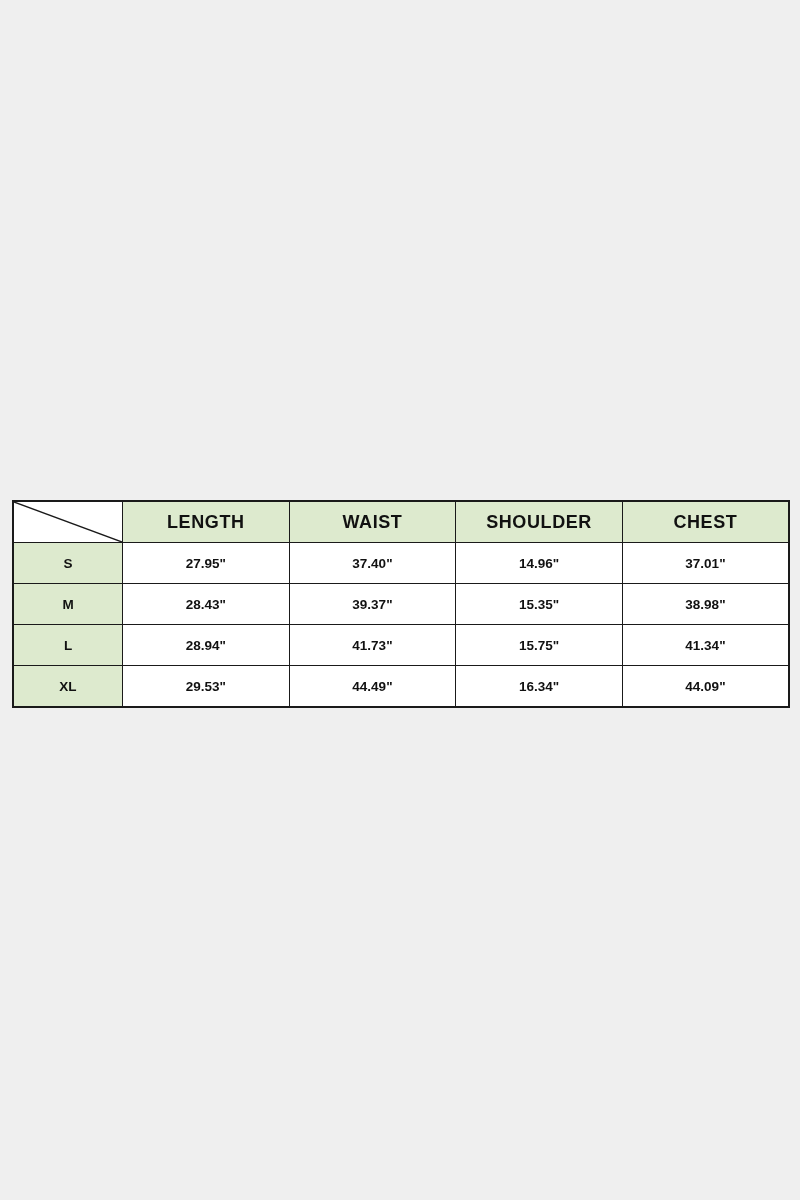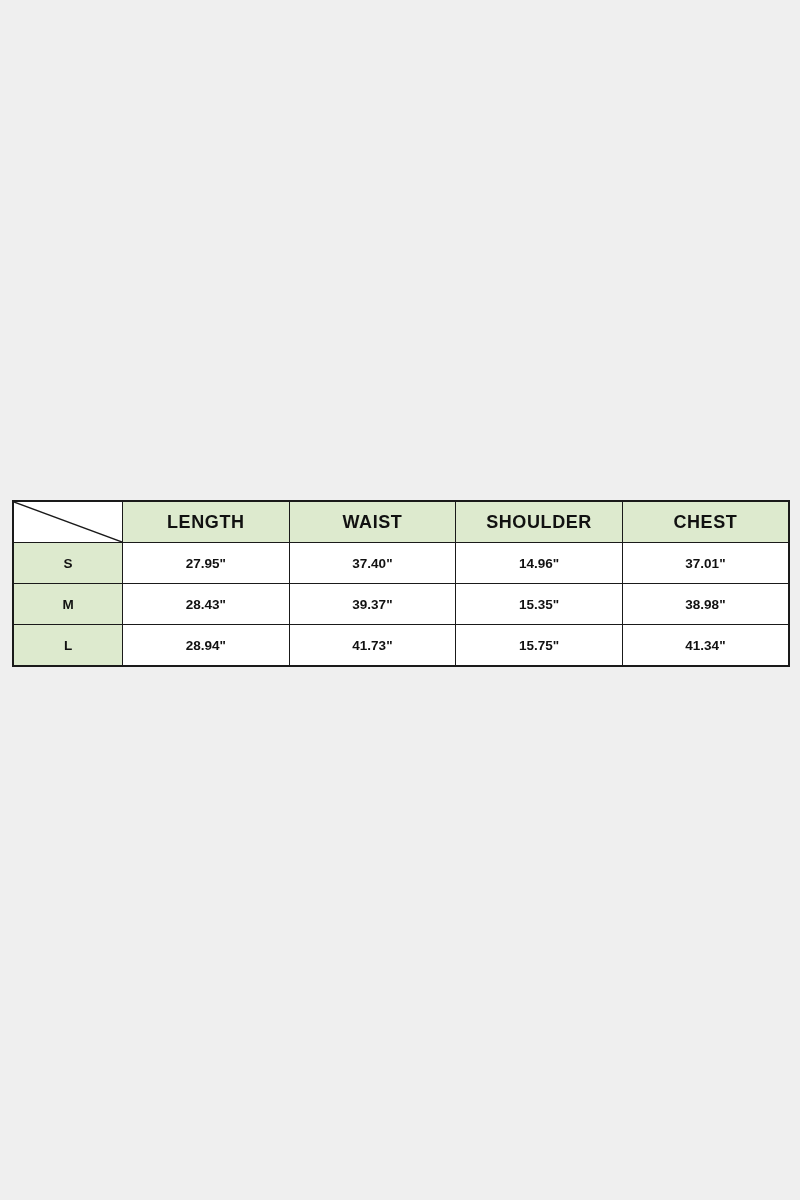--- a/index.html
+++ b/index.html
@@ -110,15 +110,22 @@
         <td class="measure-val">15.35"</td>
         <td class="measure-val">38.98"</td>
       </tr>
       <tr>
         <td class="size-label">L</td>
         <td class="measure-val">28.94"</td>
         <td class="measure-val">41.73"</td>
         <td class="measure-val">15.75"</td>
         <td class="measure-val">41.34"</td>
       </tr>
+      <tr>
+        <td class="size-label">XL</td>
+        <td class="measure-val">29.53"</td>
+        <td class="measure-val">44.49"</td>
+        <td class="measure-val">16.34"</td>
+        <td class="measure-val">44.09"</td>
+      </tr>
     </tbody>
   </table>
 </div>
 
 </body></html>

